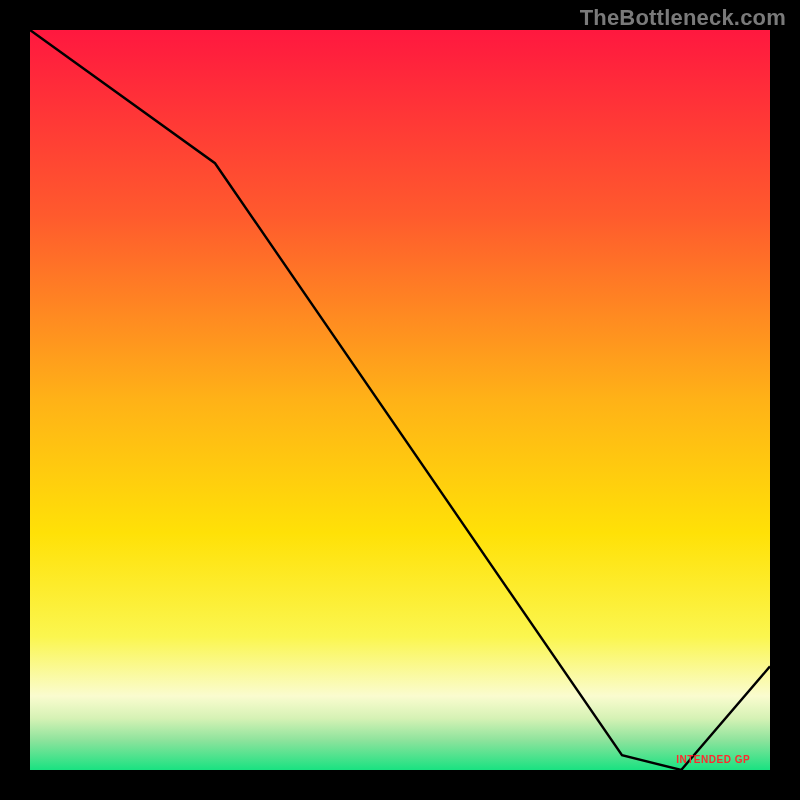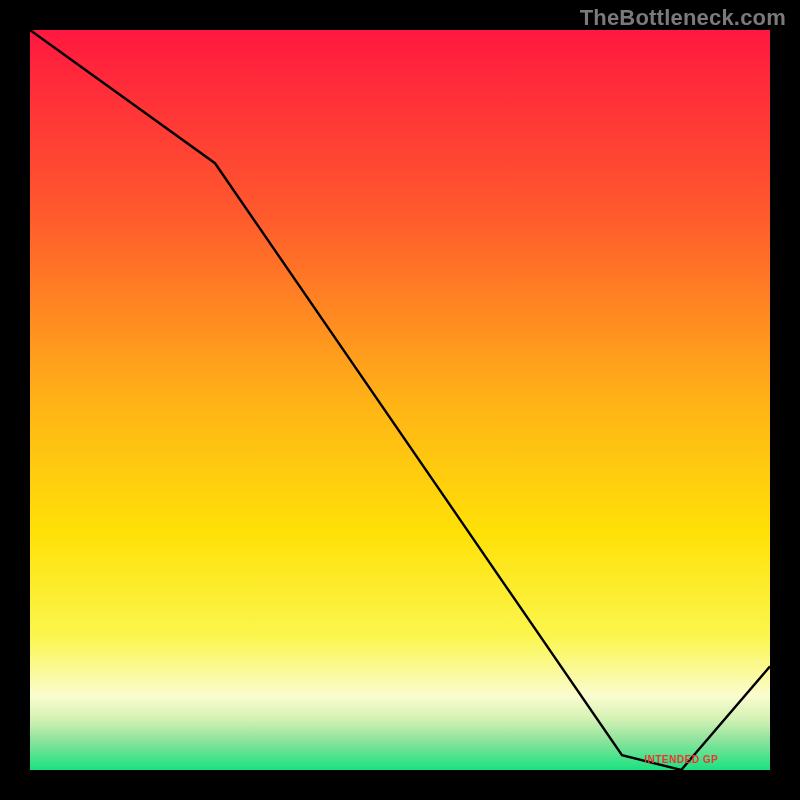--- a/index.html
+++ b/index.html
@@ -41,20 +41,21 @@
     height: 740px;
   }
   .annotation {
     position: absolute;
     color: #ff2a2e;
     font-size: 10px;
     font-weight: 700;
     letter-spacing: 0.5px;
     transform: translate(-50%, -50%);
     white-space: nowrap;
+    margin-left: 32px;
   }
 </style>
 </head>
 <body>
 
 <div class="root">
   <div class="watermark">TheBottleneck.com</div>
 
   <svg class="plot" viewBox="0 0 740 740" preserveAspectRatio="none">
     <defs>

